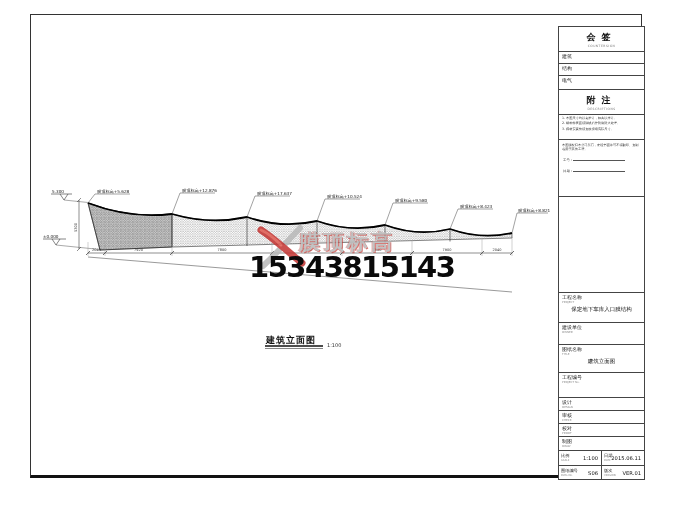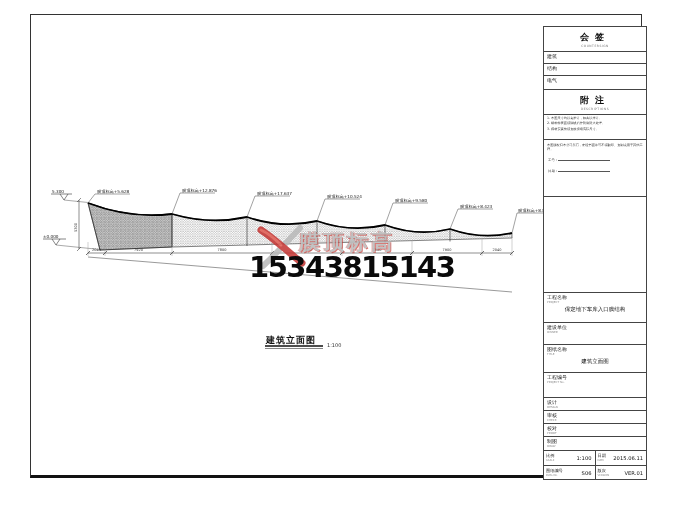--- a/index.html
+++ b/index.html
@@ -1,21 +1,21 @@
 <!DOCTYPE html>
 <html><head>
 <meta charset="utf-8">
 <style>
   html,body{margin:0;padding:0;}
   body{width:680px;height:510px;background:#fff;font-family:"DejaVu Sans","Liberation Sans",sans-serif;overflow:hidden;}
   .page{position:relative;width:680px;height:510px;background:#fff;}
   .frame{position:absolute;left:30px;top:14px;width:612px;height:464px;border:1px solid #333;border-bottom:3px solid #111;box-sizing:border-box;}
   svg.draw{position:absolute;left:0;top:0;width:680px;height:510px;}
   
-  .tb{position:absolute;box-sizing:border-box;border:1px solid #444;background:#fff;left:543px;width:104px;overflow:hidden;}
+  .tb{position:absolute;box-sizing:border-box;border:1px solid #444;background:#fff;left:558px;width:87px;overflow:hidden;}
   .tb .hd{font-size:9px;font-weight:bold;text-align:center;letter-spacing:6px;color:#111;margin-top:4px;}
   .tb .sub{font-size:3px;color:#777;text-align:center;letter-spacing:.5px;}
   .tb .lab{font-size:5px;color:#222;margin:2px 0 0 3px;line-height:1.1;}
   .tb .lab .en{display:block;font-size:2.8px;color:#888;}
   .tb .val{font-size:5.5px;color:#111;text-align:center;margin-top:2px;}
   .tb .rowlab{font-size:5px;color:#222;margin:1px 0 0 3px;}
   .notes-li{font-size:3.2px;color:#333;line-height:1.35;margin:1px 2px 0 3px;}
   .stmt{font-size:3.2px;color:#333;line-height:1.3;margin:3px 3px 0 3px;}
   .blankline{display:inline-block;width:52px;border-bottom:.5px solid #555;height:4px;}
   .mini{font-size:3.4px;color:#333;margin:5px 0 0 4px;}

